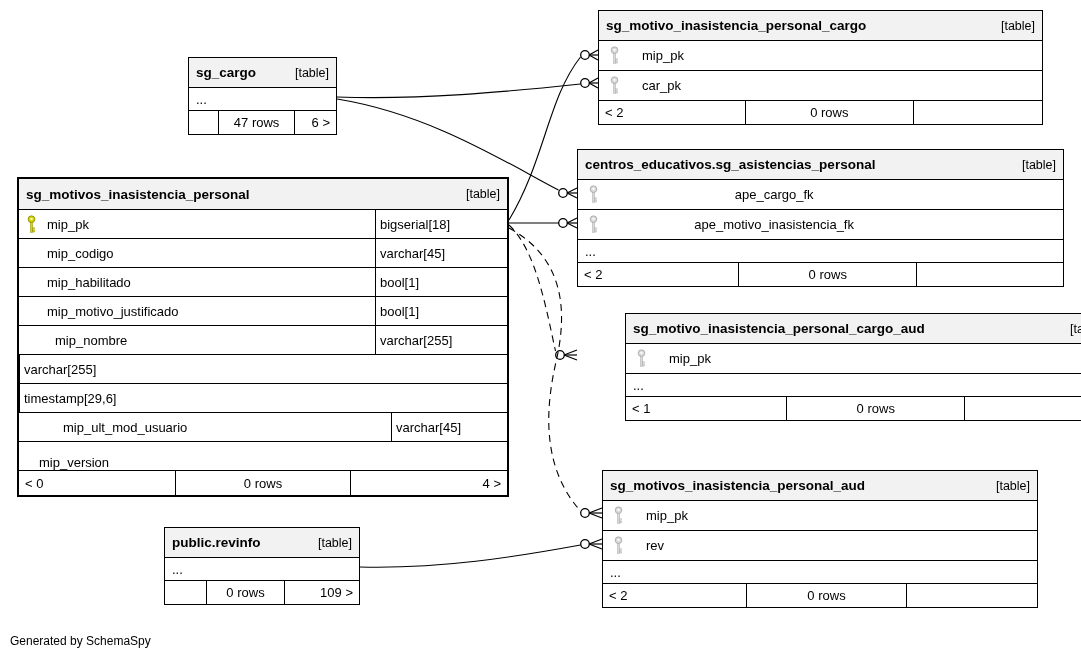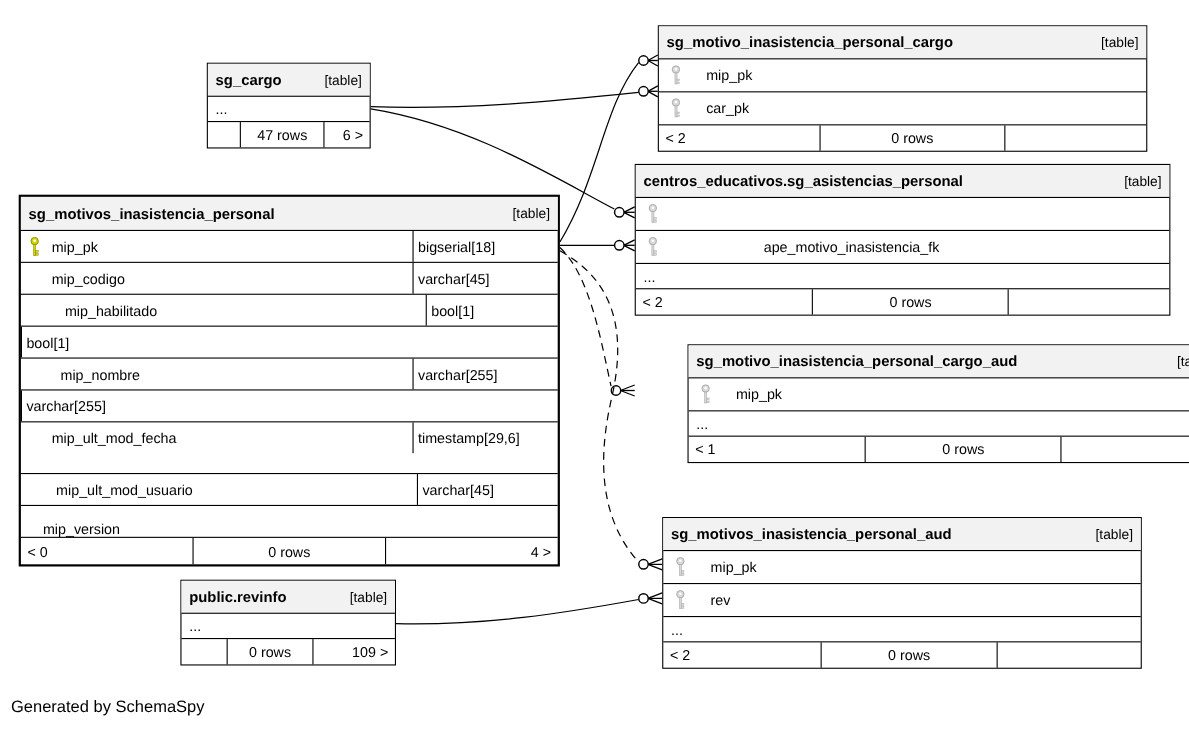--- a/index.html
+++ b/index.html
@@ -25,21 +25,21 @@
   .t-row .ncell{display:flex;align-items:center;height:100%;box-sizing:border-box;}
   .t-row .tcell{flex:1;padding-left:4px;border-left:1px solid #000;height:100%;display:flex;align-items:center;box-sizing:border-box;}
   .keyspot{width:10px;display:inline-flex;align-items:center;flex:none;}
   .cname{white-space:nowrap;}
   .t-ellipsis{font-size:13px;padding-left:7px;display:flex;align-items:center;box-sizing:border-box;}
   .t-footer{display:flex;align-items:stretch;font-size:13px;box-sizing:border-box;}
   .t-footer .fc{display:flex;align-items:center;box-sizing:border-box;overflow:hidden;}
   .fc-left{padding-left:6px;justify-content:flex-start;}
   .fc-center{justify-content:center;border-left:1px solid #000;border-right:1px solid #000;}
   .fc-right{justify-content:flex-end;padding-right:6px;flex:1;}
-  #footer-note{position:absolute;left:10px;top:634px;font-size:15px;z-index:2;}
+  #footer-note{position:absolute;left:10px;top:634px;font-size:12px;z-index:2;}
 </style>
 </head>
 <body>
 
 <div id="diagram">
   <svg id="wires" width="1081" height="663" viewBox="0 0 1081 663">
       <g>
         <path d="M337,97 C420,100 505,92 580.5,84" fill="none" stroke="#000000" stroke-width="1.1"></path>
         <line x1="589" y1="83" x2="598" y2="78" stroke="#000000" stroke-width="1.2"></line>
         <line x1="589" y1="83" x2="598" y2="83" stroke="#000000" stroke-width="1.2"></line>
@@ -83,21 +83,21 @@
       </g>
       <g>
         <path d="M360,567 C440,569 515,557 580.5,545" fill="none" stroke="#000000" stroke-width="1.1"></path>
         <line x1="589" y1="544" x2="602" y2="539" stroke="#000000" stroke-width="1.2"></line>
         <line x1="589" y1="544" x2="602" y2="544" stroke="#000000" stroke-width="1.2"></line>
         <line x1="589" y1="544" x2="602" y2="549" stroke="#000000" stroke-width="1.2"></line>
         <circle cx="585" cy="544" r="4.3" fill="#ffffff" stroke="#000000" stroke-width="1.3"></circle>
       </g>
     </svg>
   <div id="footer-note">Generated by SchemaSpy</div>
-<div class="dbtable" style="left: 598px; top: 23px; width: 445px;">
+<div class="dbtable" style="left: 598px; top: 10px; width: 445px;">
       <div class="t-header" style="height: 29px;">
         <span class="t-title">sg_motivo_inasistencia_personal_cargo</span>
         <span class="t-tag">[table]</span>
       </div>
       <div class="t-row" style="height: 30px;">
         <span class="keyspot">
           <svg width="9" height="19" viewBox="0 0 10 21">
             <circle cx="5" cy="4.6" r="3.7" fill="#d9d9d9" stroke="#ababab" stroke-width="1"></circle>
             <circle cx="5" cy="4.2" r="1.3" fill="#ffffff"></circle>
             <rect x="4" y="8.2" width="2.1" height="11" fill="#d9d9d9" stroke="#ababab" stroke-width="0.6"></rect>
@@ -145,20 +145,21 @@
       <div class="t-row" style="height: 30px;">
         <span class="keyspot">
           <svg width="9" height="19" viewBox="0 0 10 21">
             <circle cx="5" cy="4.6" r="3.7" fill="#d9d9d9" stroke="#ababab" stroke-width="1"></circle>
             <circle cx="5" cy="4.2" r="1.3" fill="#ffffff"></circle>
             <rect x="4" y="8.2" width="2.1" height="11" fill="#d9d9d9" stroke="#ababab" stroke-width="0.6"></rect>
             <rect x="6" y="14.2" width="2.6" height="1.7" fill="#d9d9d9" stroke="#ababab" stroke-width="0.5"></rect>
             <rect x="6" y="17.2" width="2.6" height="1.7" fill="#d9d9d9" stroke="#ababab" stroke-width="0.5"></rect>
           </svg>
         </span>
+        <span class="cname" style="flex: 1 1 0%; text-align: center; margin-right: 24%;">ape_cargo_fk</span>
       </div>
       <div class="t-row" style="height: 30px;">
         <span class="keyspot">
           <svg width="9" height="19" viewBox="0 0 10 21">
             <circle cx="5" cy="4.6" r="3.7" fill="#d9d9d9" stroke="#ababab" stroke-width="1"></circle>
             <circle cx="5" cy="4.2" r="1.3" fill="#ffffff"></circle>
             <rect x="4" y="8.2" width="2.1" height="11" fill="#d9d9d9" stroke="#ababab" stroke-width="0.6"></rect>
             <rect x="6" y="14.2" width="2.6" height="1.7" fill="#d9d9d9" stroke="#ababab" stroke-width="0.5"></rect>
             <rect x="6" y="17.2" width="2.6" height="1.7" fill="#d9d9d9" stroke="#ababab" stroke-width="0.5"></rect>
           </svg>
@@ -193,47 +194,47 @@
         <span class="tcell">bigserial[18]</span>
       </div>
       <div class="t-row" style="height: 29px; padding-left: 0px;">
         <span class="ncell" style="width: 356px; padding-left: 8px;">
           <span class="keyspot"></span>
           <span class="cname" style="margin-left: 10px;">mip_codigo</span>
         </span>
         <span class="tcell">varchar[45]</span>
       </div>
       <div class="t-row" style="height: 29px; padding-left: 0px;">
-        <span class="ncell" style="width: 356px; padding-left: 8px; margin-left: 12px;">
+        <span class="ncell" style="width: 356px; padding-left: 8px;">
           <span class="keyspot"></span>
           <span class="cname" style="margin-left: 10px;">mip_habilitado</span>
         </span>
         <span class="tcell">bool[1]</span>
       </div>
       <div class="t-row" style="height: 29px; padding-left: 0px;">
+        <span class="ncell" style="width: 356px; padding-left: 8px;">
+          <span class="keyspot"></span>
+          <span class="cname" style="margin-left: 10px;">mip_motivo_justificado</span>
+        </span>
         <span class="tcell">bool[1]</span>
       </div>
       <div class="t-row" style="height: 29px; padding-left: 0px;">
         <span class="ncell" style="width: 356px; padding-left: 8px;">
           <span class="keyspot"></span>
           <span class="cname" style="margin-left: 18px;">mip_nombre</span>
         </span>
         <span class="tcell">varchar[255]</span>
       </div>
       <div class="t-row" style="height: 29px; padding-left: 0px;">
         <span class="tcell">varchar[255]</span>
       </div>
       <div class="t-row" style="height: 29px; padding-left: 0px;">
-        <span class="ncell" style="width: 356px; padding-left: 8px;">
-          <span class="keyspot"></span>
-          <span class="cname" style="margin-left: 10px;">mip_ult_mod_fecha</span>
-        </span>
         <span class="tcell">timestamp[29,6]</span>
       </div>
-      <div class="t-row" style="height: 29px; padding-left: 4px; margin-top: 18px;">
+      <div class="t-row" style="height: 29px; padding-left: 16px;">
         <span class="ncell" style="width: 356px; padding-left: 8px;">
           <span class="keyspot"></span>
           <span class="cname" style="margin-left: 10px;">mip_ult_mod_usuario</span>
         </span>
         <span class="tcell">varchar[45]</span>
       </div>
       <div class="t-row" style="height: 29px; padding-left: 0px;">
         <span class="ncell" style="width: 356px; padding-left: 0; align-items: flex-end;">
           <span class="keyspot"></span>
           <span class="cname" style="margin-left: 10px;">mip_version</span>

